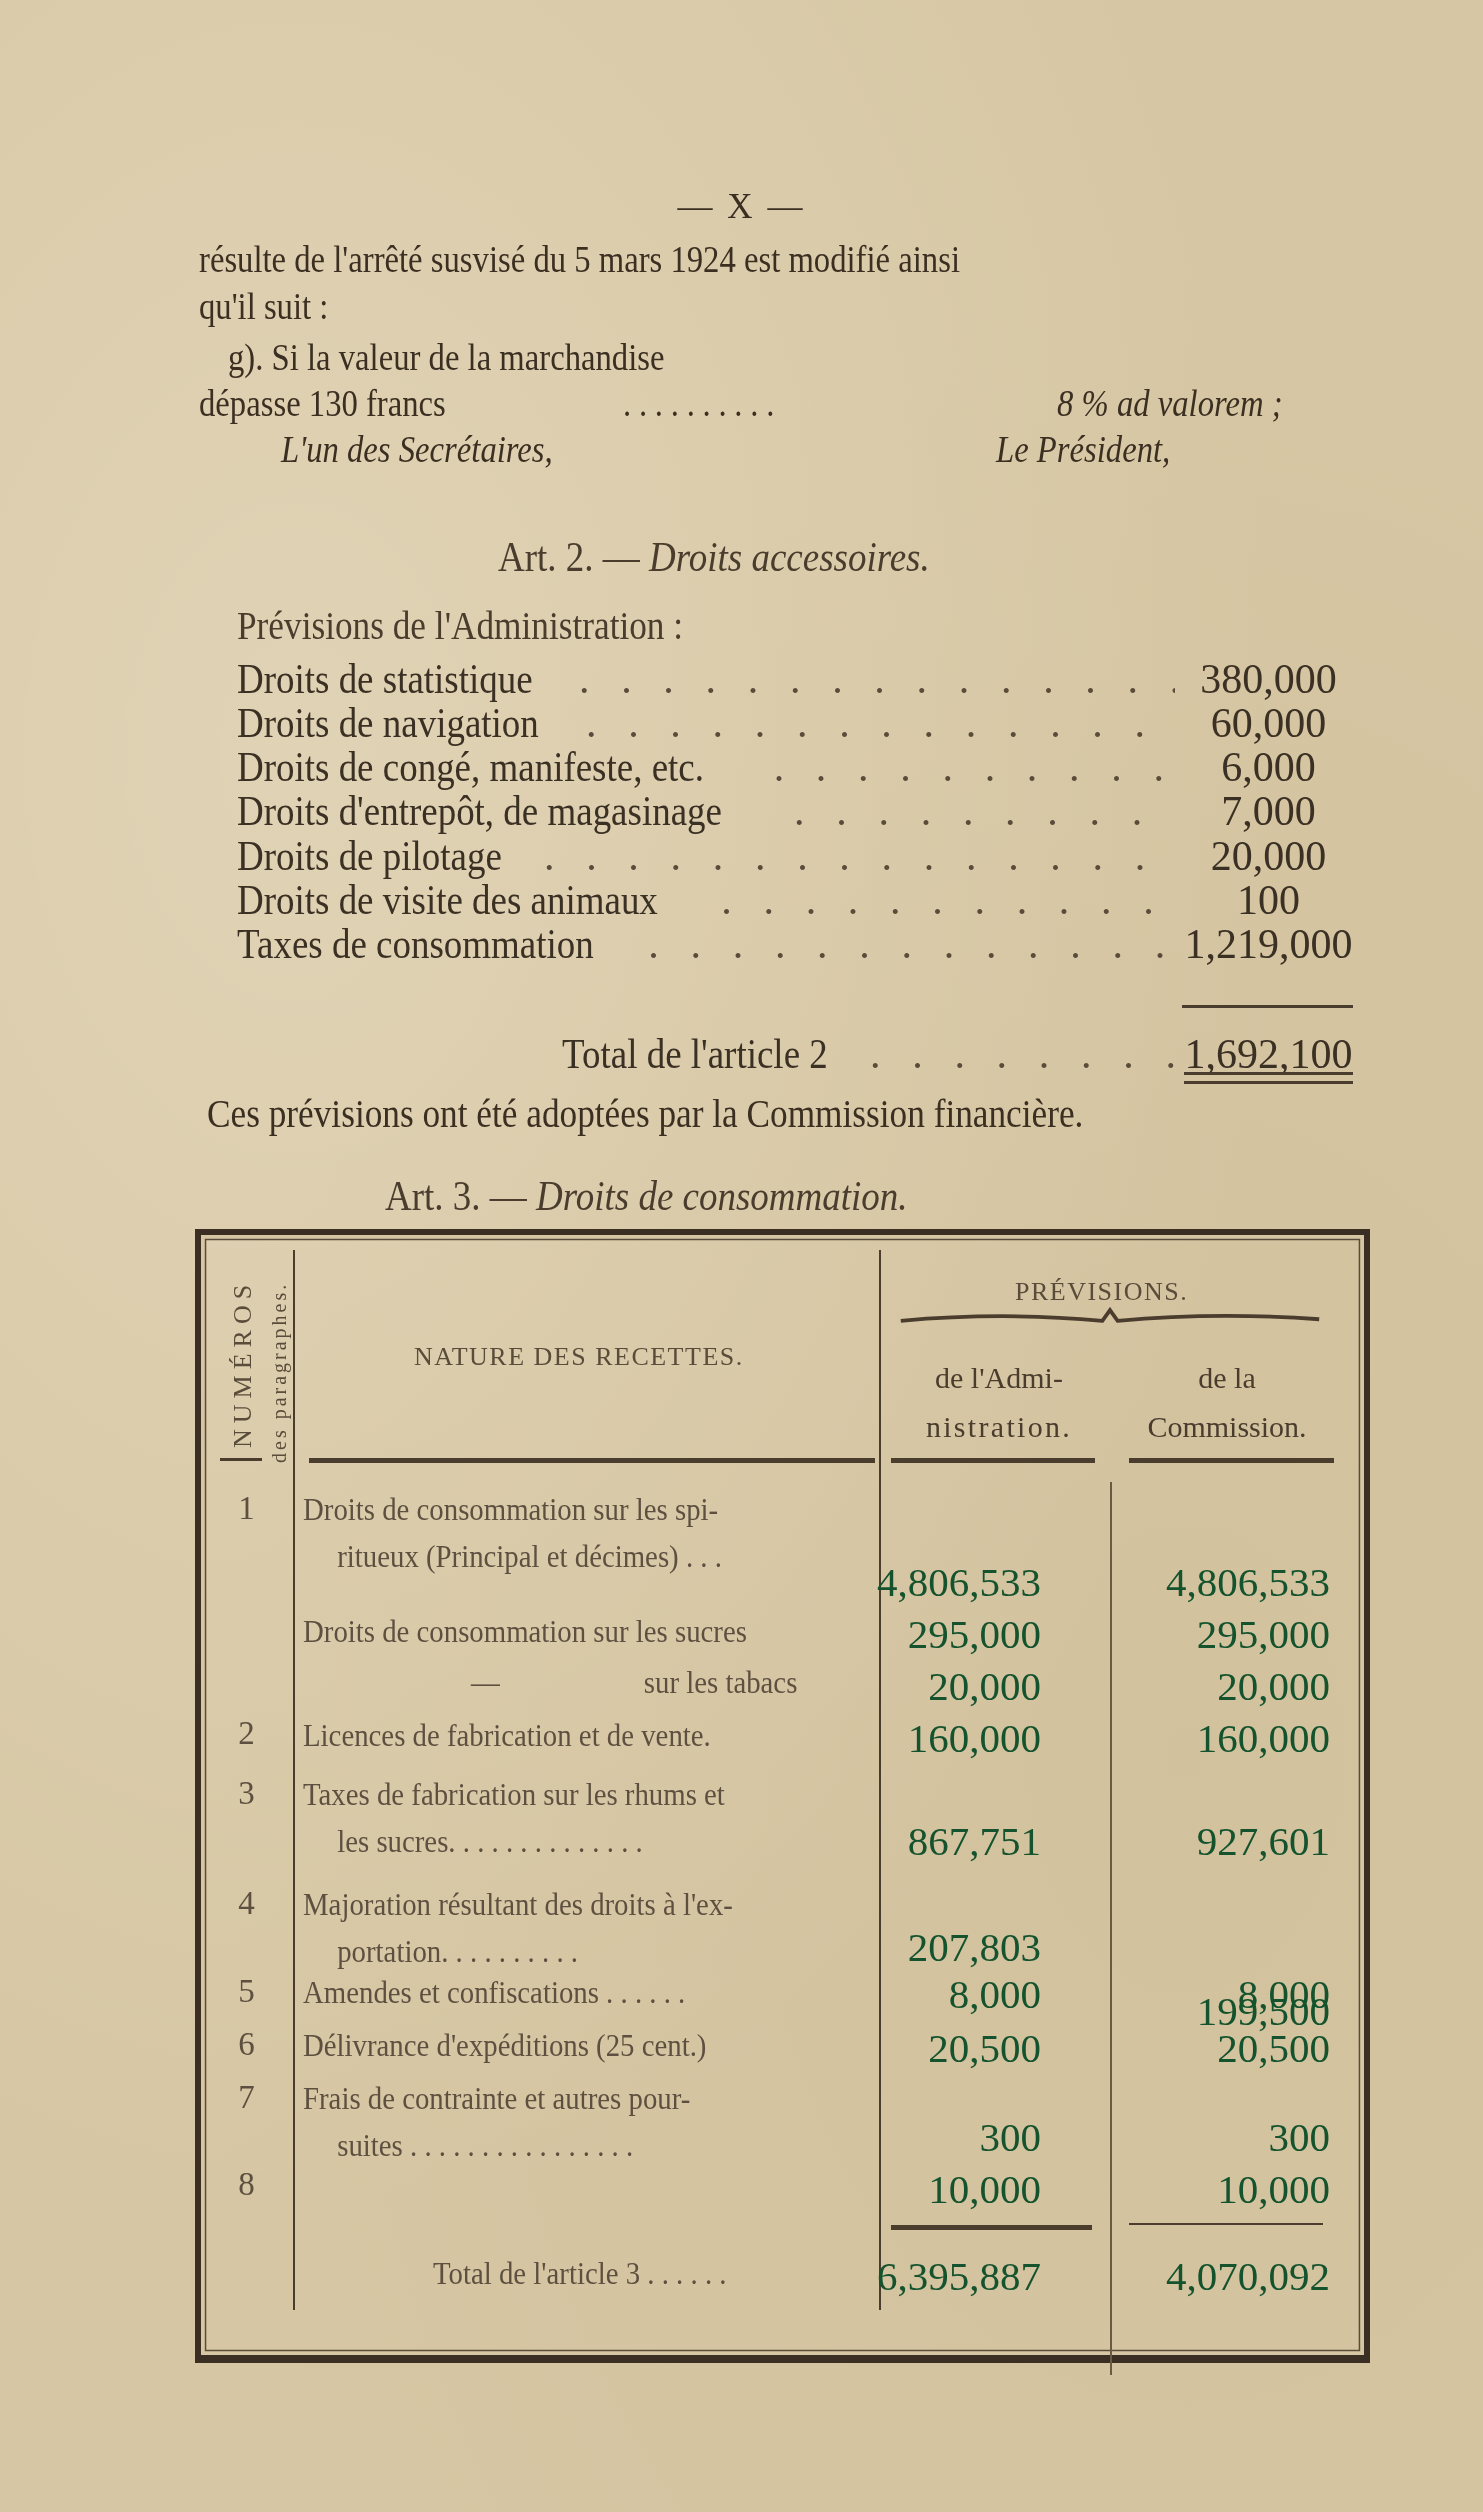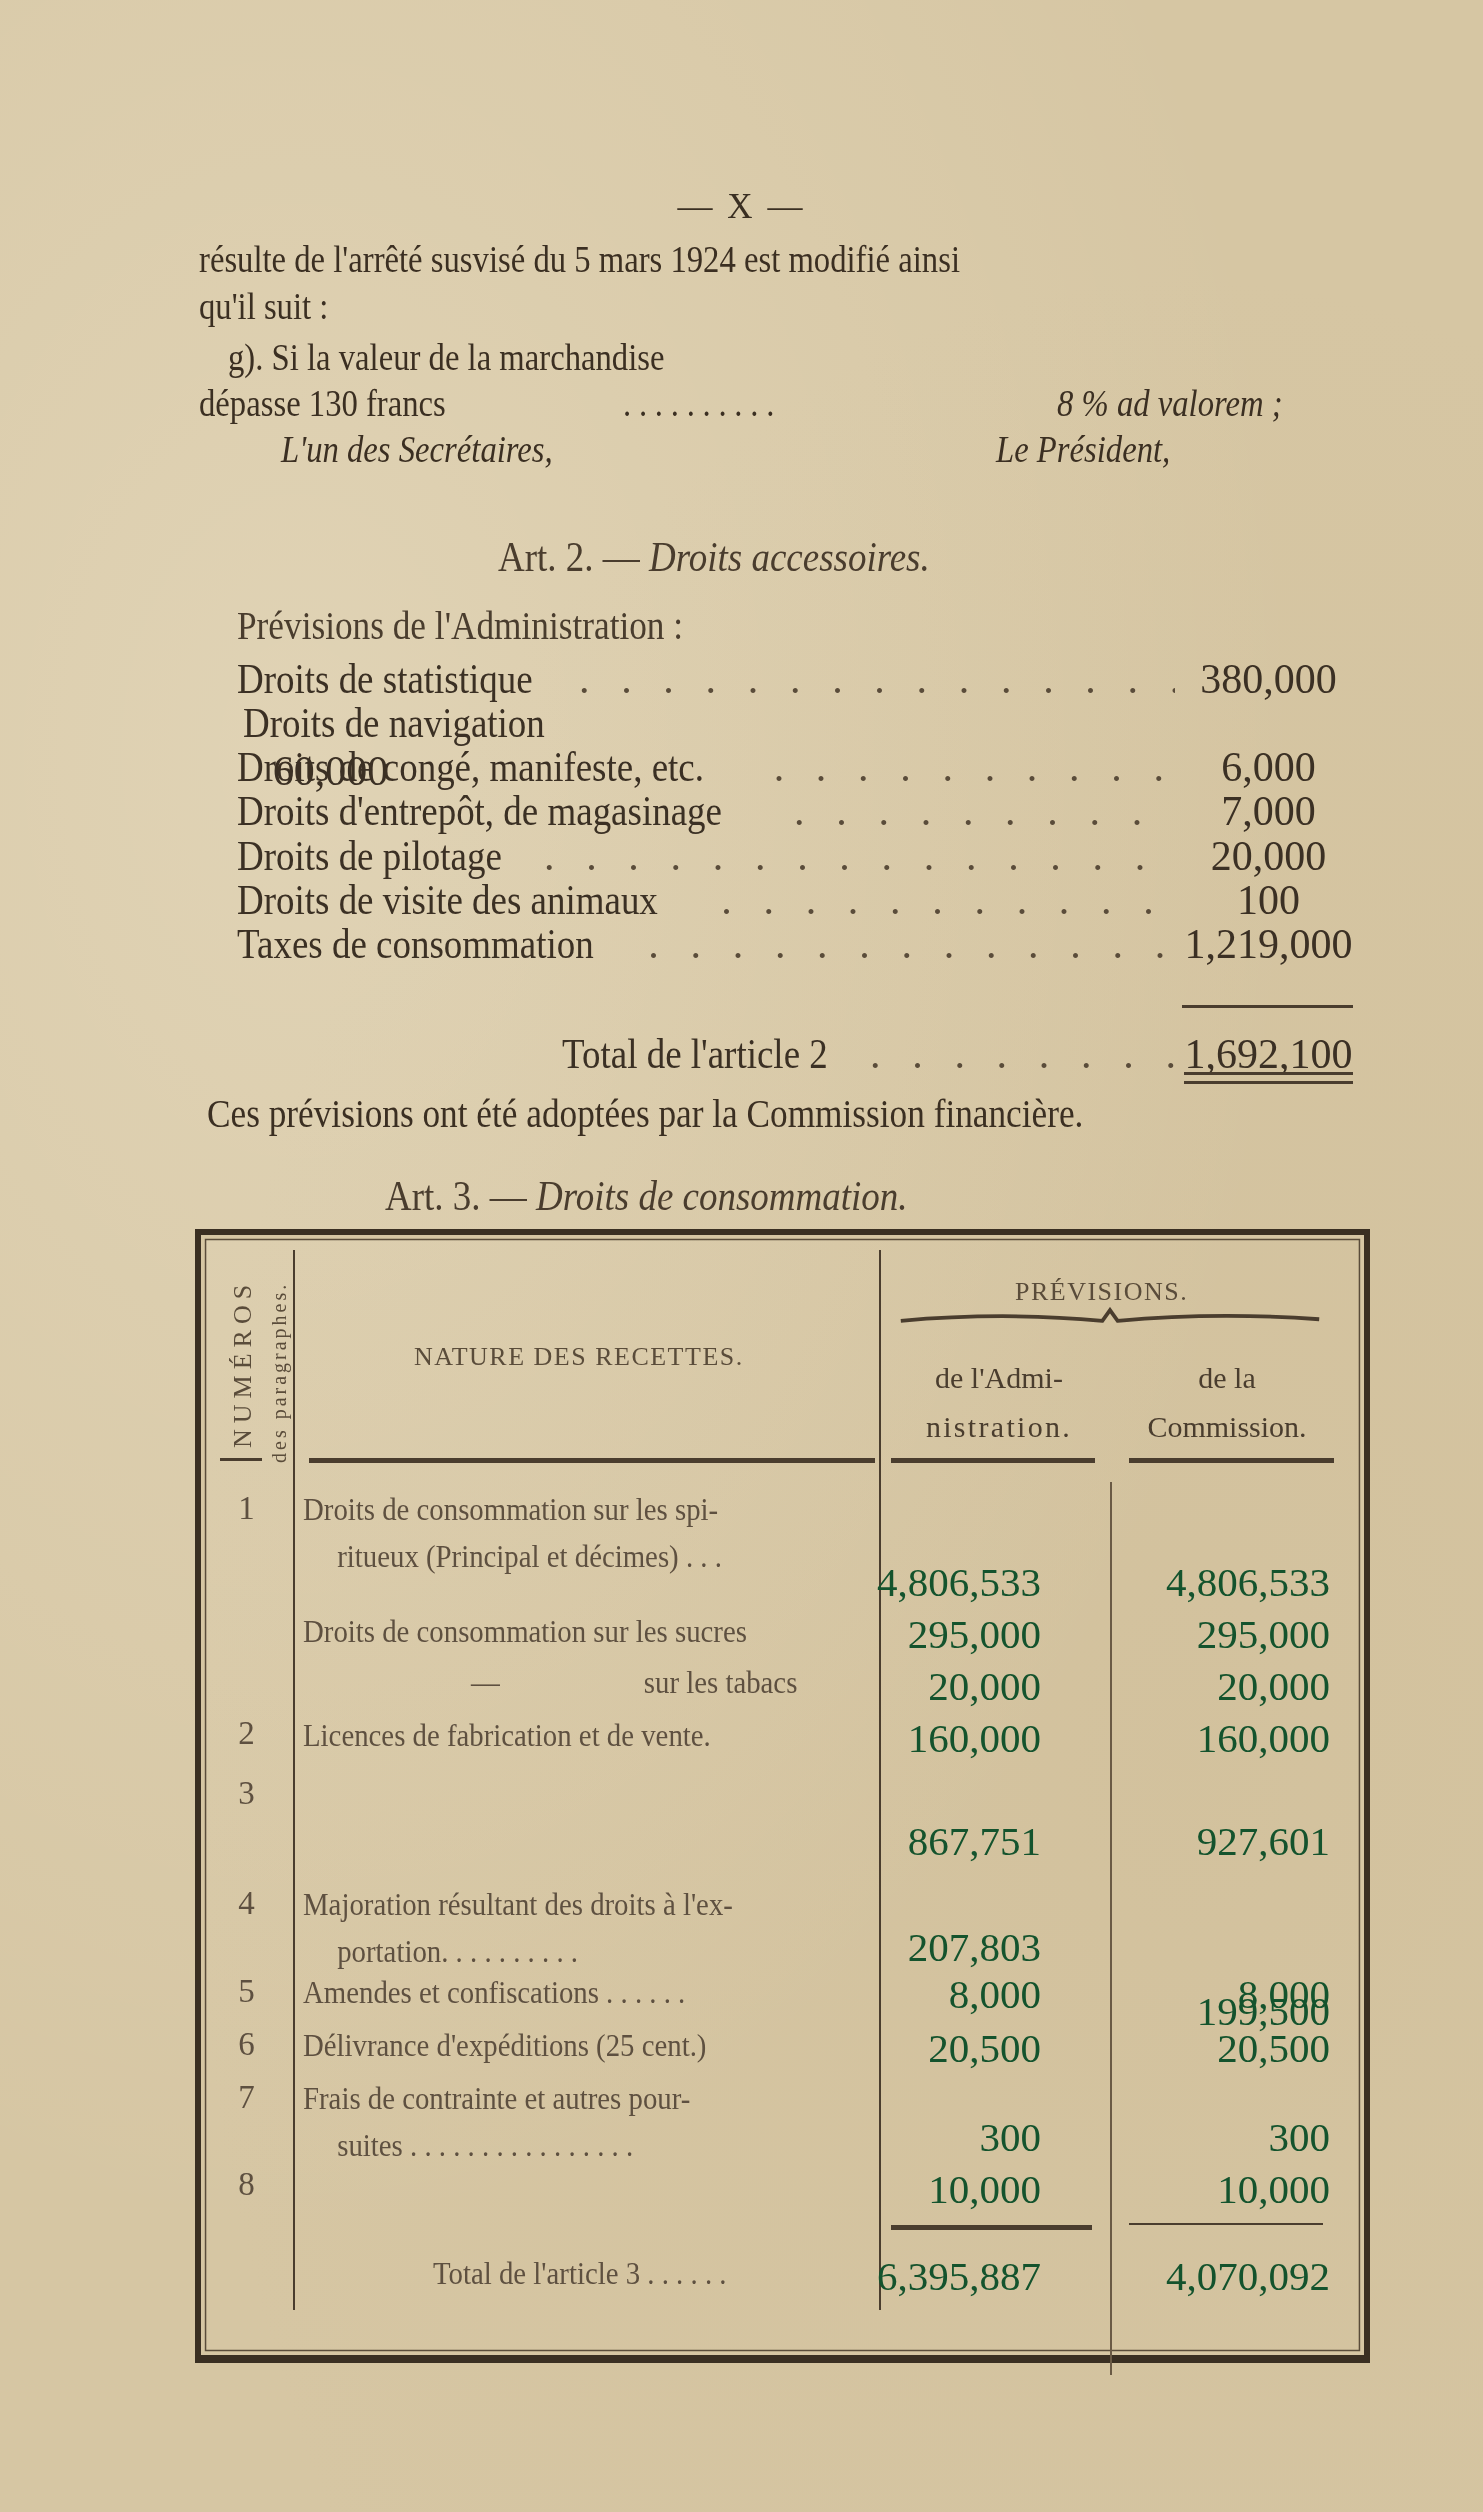--- a/index.html
+++ b/index.html
@@ -155,21 +155,21 @@
     <span class="italic">Droits accessoires.</span>
   </div>
 
   <div class="abs heading" style="left:237px; top:601px; font-size:41px;">Prévisions de l'Administration :</div>
 
   <div class="lead-row" style="top:655px;">
     <span class="label">Droits de statistique</span>
     <span class="dots">. . . . . . . . . . . . . . . . . . . . . . . . . . . . . .</span>
     <span class="amount">380,000</span>
   </div>
-  <div class="lead-row" style="top:699px;flex-direction:column;">
+  <div class="lead-row" style="top:699px;">
     <span class="label">Droits de navigation</span>
     <span class="dots">. . . . . . . . . . . . . . . . . . . . . . . . . . . . . .</span>
     <span class="amount">60,000</span>
   </div>
   <div class="lead-row" style="top:743px;">
     <span class="label">Droits de congé, manifeste, etc.</span>
     <span class="dots">. . . . . . . . . . . . . . . . . . . . . . . . . . . . . .</span>
     <span class="amount">6,000</span>
   </div>
   <div class="lead-row" style="top:787px;">
@@ -261,20 +261,24 @@
   <div class="tr-comm" style="top:1662px;">20,000</div>
 
   <div class="tr-num" style="top:1715px;">2</div>
   <div class="tr-text" style="top:1712px;">
     <span class="l1">Licences de fabrication et de vente.</span>
   </div>
   <div class="tr-admin" style="top:1714px;">160,000</div>
   <div class="tr-comm" style="top:1714px;">160,000</div>
 
   <div class="tr-num" style="top:1775px;">3</div>
+  <div class="tr-text" style="top:1771px;">
+    <span class="l1">Taxes de fabrication sur les rhums et</span>
+    <span class="l2">les sucres. . . . . . . . . . . . . .</span>
+  </div>
   <div class="tr-admin" style="top:1817px;">867,751</div>
   <div class="tr-comm" style="top:1817px;">927,601</div>
 
   <div class="tr-num" style="top:1885px;">4</div>
   <div class="tr-text" style="top:1881px;">
     <span class="l1">Majoration résultant des droits à l'ex-</span>
     <span class="l2">portation. . . . . . . . . .</span>
   </div>
   <div class="tr-admin" style="top:1923px;">207,803</div>
   <div class="tr-comm" style="top:1951px;margin-top:36px;">199,500</div>

